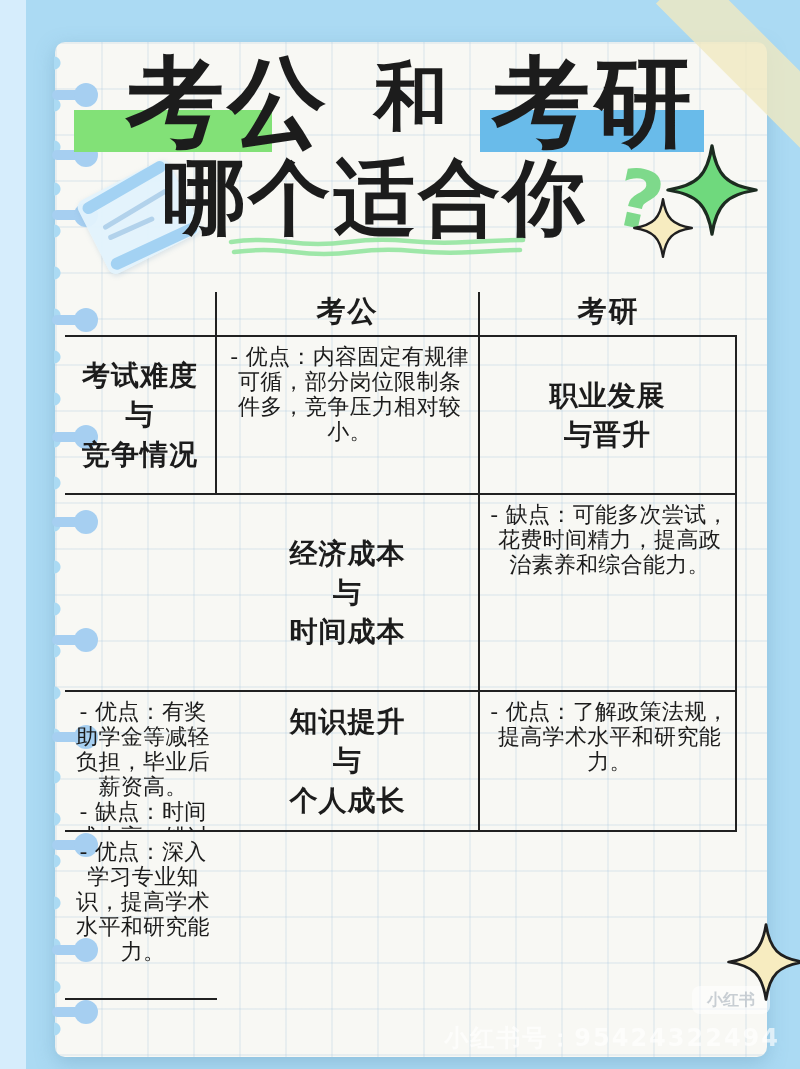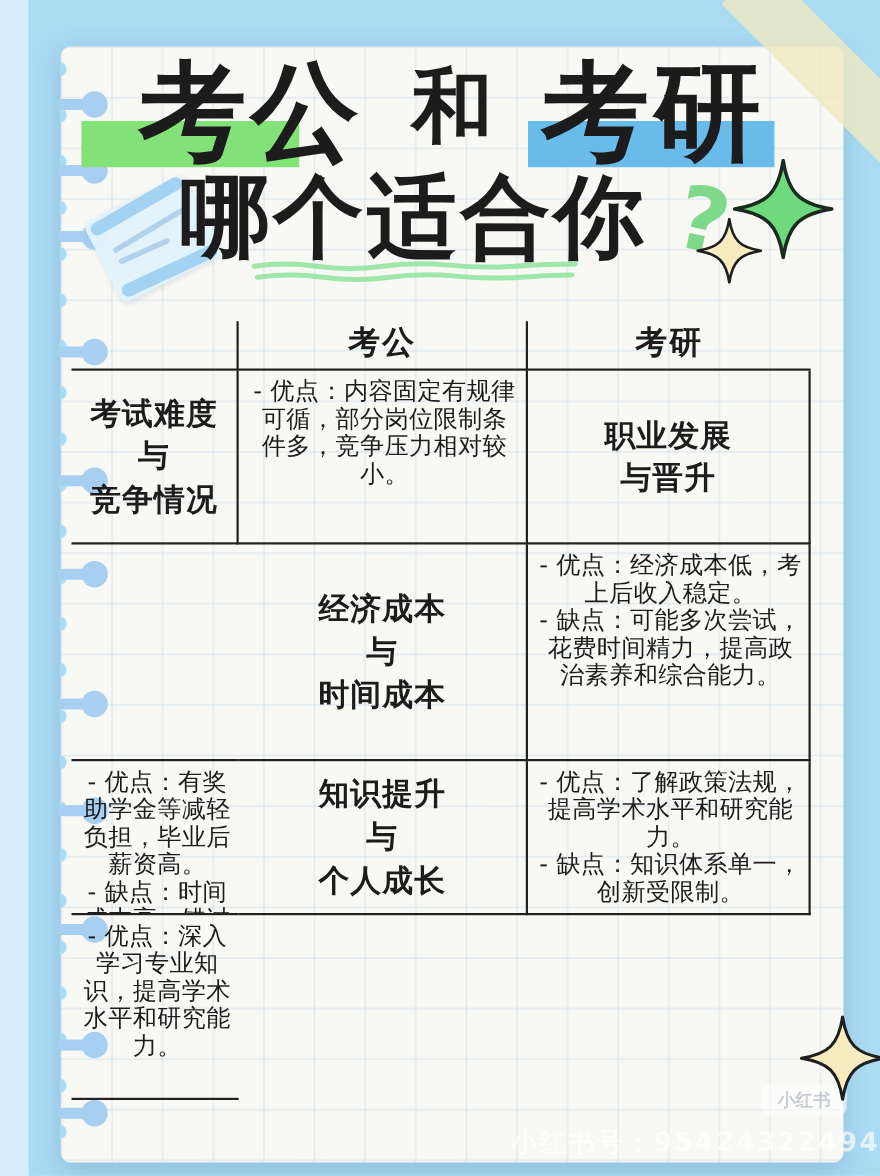--- a/index.html
+++ b/index.html
@@ -107,21 +107,21 @@
     font-size:22px; font-weight:400; line-height:25px; letter-spacing:.3px;text-align:center;
   }
   
   .wm-pill {
     position:absolute; left:692px; top:986px; width:78px; height:28px;
     background:rgba(255,255,255,.55); border-radius:8px; z-index:4;
     display:flex; align-items:center; justify-content:center;
     font-size:16px; font-weight:700; color:rgba(165,175,185,.6);
   }
   .wm-id {
-    position:absolute; right:0; top:1022px; z-index:4;
+    position:absolute; right:20px; top:1022px; z-index:4;
     font-size:24px; font-weight:800; letter-spacing:2px;
     color:rgba(255,255,255,.66);
   }
 </style>
 </head>
 <body>
 
 <div class="left-strip"></div>
 <div class="paper"></div>
 <div class="torn-edge"></div>
@@ -226,34 +226,32 @@
 
   <div class="rowhead bb br">职业发展
 与晋升</div>
   <div class="cell bb">
   </div>
 
   <div class="rowhead bb br">经济成本
 与
 时间成本</div>
   <div class="cell bb br">
-    <p>- 优点：经济成本低，考上后收入稳定。</p>
     <p>- 缺点：可能多次尝试，花费时间精力，提高政治素养和综合能力。</p>
   </div>
   <div class="cell bb">
     <p>- 优点：有奖助学金等减轻负担，毕业后薪资高。</p>
     <p>- 缺点：时间成本高，错过工作机会和职业黄金期。</p>
   </div>
 
   <div class="rowhead bb br">知识提升
 与
 个人成长</div>
   <div class="cell bb br">
     <p>- 优点：了解政策法规，提高学术水平和研究能力。</p>
-    <p>- 缺点：知识体系单一，创新受限制。</p>
   </div>
   <div class="cell bb">
     <p>- 优点：深入学习专业知识，提高学术水平和研究能力。</p>
   </div>
 </div>
 
 <div class="wm-pill">小红书</div>
 <div class="wm-id">小红书号：95424322494</div>
 
 </body></html>

